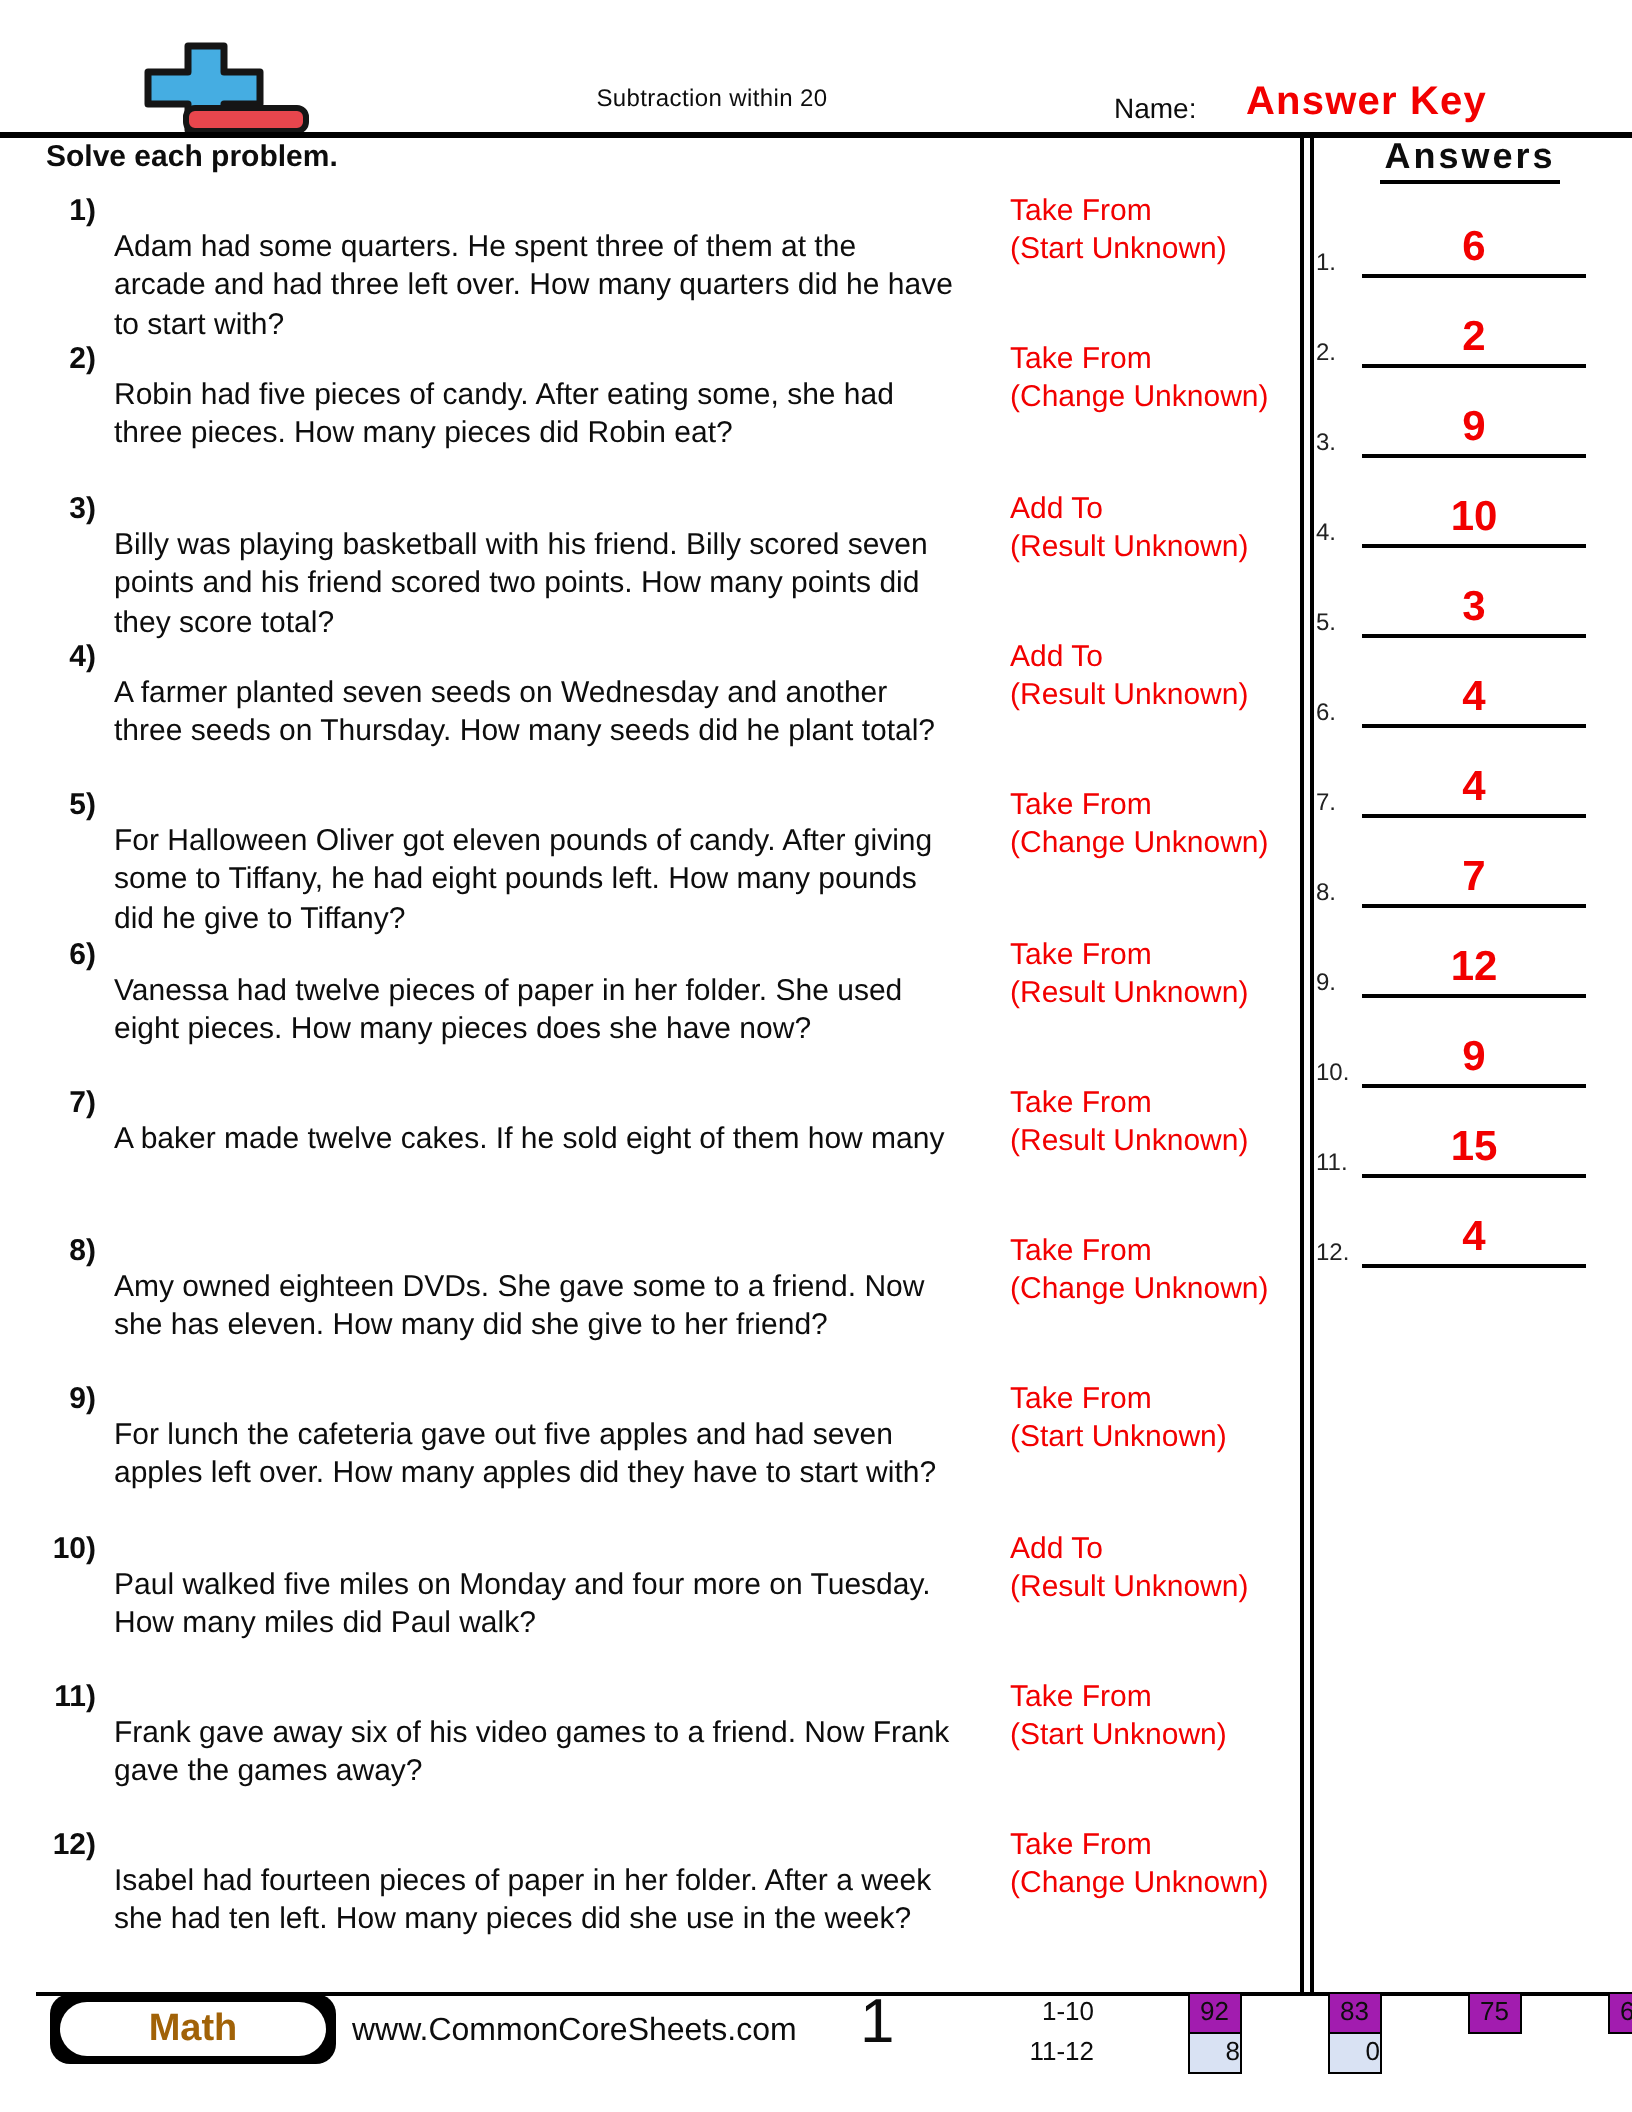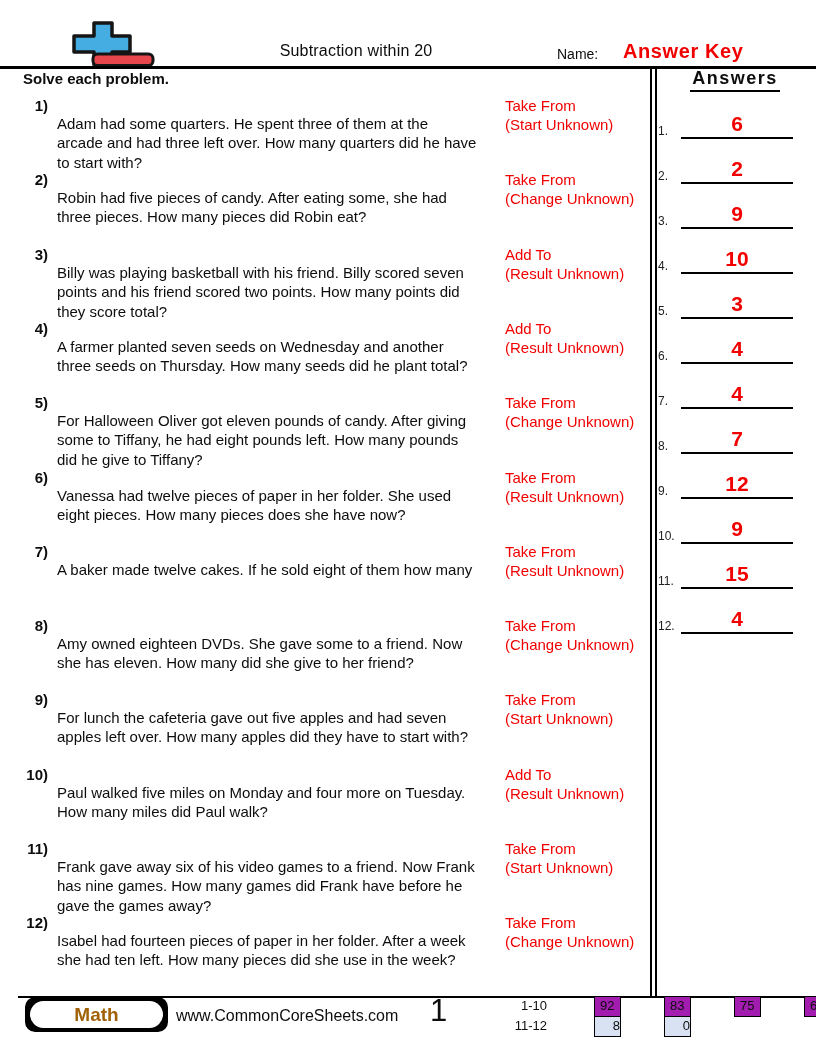--- a/index.html
+++ b/index.html
@@ -10,21 +10,21 @@
   html,body{margin:0;padding:0;background:#fff;}
   .page{
     position:relative;width:816px;height:1056px;background:#ffffff;
     font-family:"Liberation Sans", sans-serif;color:var(--ink);
     overflow:hidden;margin:0 auto;
   }
   
   .logo{position:absolute;left:70px;top:21px;width:86px;height:46px;}
   .title{
     position:absolute;left:356px;top:42px;transform:translateX(-50%);
-    font-size:16px;white-space:nowrap;letter-spacing:.2px;
+    font-size:12px;white-space:nowrap;letter-spacing:.2px;
   }
   .name-label{position:absolute;left:528px;top:46px;font-size:14px;margin-left:29px;}
   .answer-key{
     position:absolute;left:623px;top:40px;font-size:20px;font-weight:bold;
     color:var(--red);letter-spacing:.6px;white-space:nowrap;
   }
   .header-rule{position:absolute;left:0;top:66px;width:816px;height:2.5px;background:#000;}
   .instructions{position:absolute;left:23px;top:70px;font-size:15px;font-weight:bold;}
   
   .problem{position:absolute;left:0;width:650px;}
@@ -206,21 +206,20 @@
         </div>
         <div class="plabel">
           <div class="lline">Add To</div>
           <div class="lline">(Result Unknown)</div>
         </div>
       </div>
       <div class="problem" style="top: 839px;">
         <span class="pnum">11)</span>
         <div class="ptext">
           <div class="pline">Frank gave away six of his video games to a friend. Now Frank</div>
-          <div class="pline">has nine games. How many games did Frank have before he</div>
           <div class="pline">gave the games away?</div>
         </div>
         <div class="plabel">
           <div class="lline">Take From</div>
           <div class="lline">(Start Unknown)</div>
         </div>
       </div>
       <div class="problem" style="top: 913px;">
         <span class="pnum">12)</span>
         <div class="ptext">

